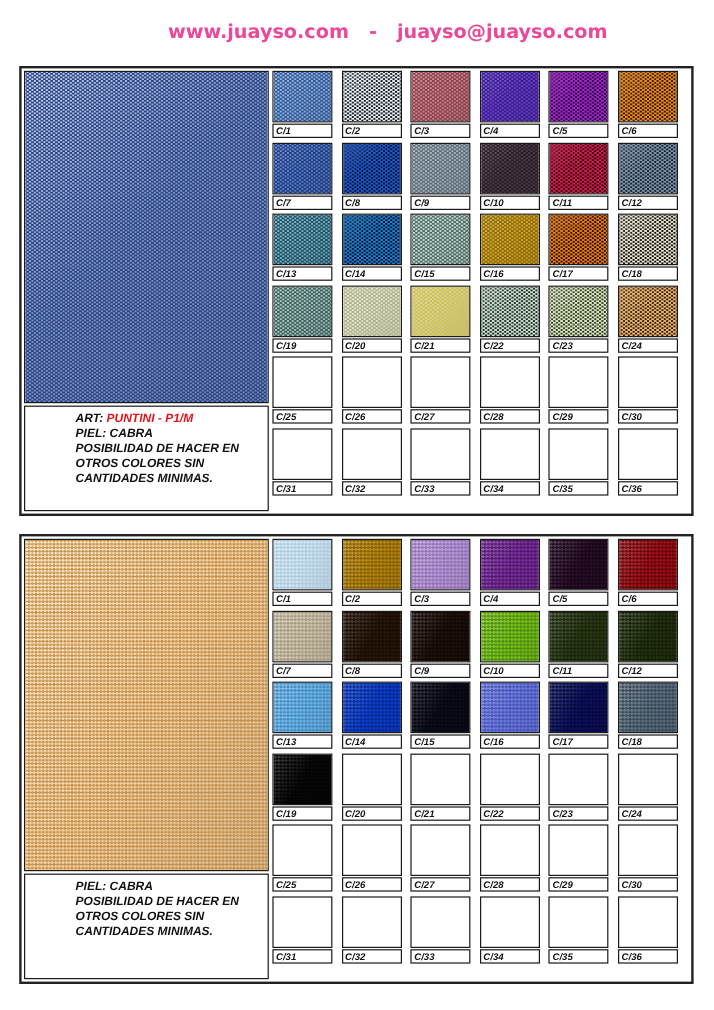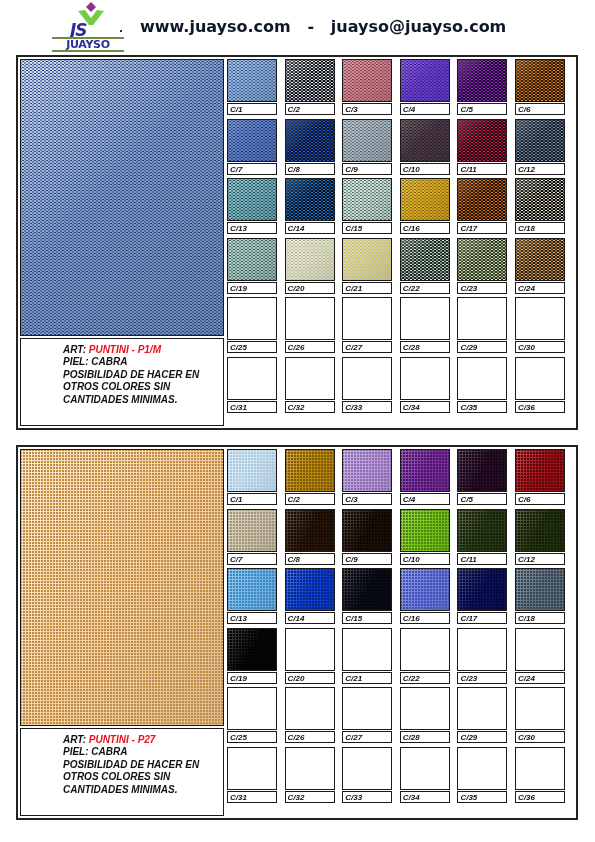--- a/index.html
+++ b/index.html
@@ -32,21 +32,21 @@
     font-family:"DejaVu Sans", sans-serif;
     font-weight:bold;font-size:11px;color:#2b2b9c;
     text-align:center;line-height:11px;letter-spacing:-0.3px;
   }
   .logo-bar2{position:absolute;left:0px;top:48px;width:72px;height:2px;background:#6b8f3a;}
   .logo-dot{position:absolute;right:2px;top:28px;width:2px;height:2px;background:#333;}
 
   .contact{
     position:absolute;left:140px;top:13px;width:400px;height:28px;
     font-family:"DejaVu Sans", sans-serif;
-    font-size:16px;font-weight:600;color:#0f172a;
+    font-size:16px;font-weight:600;color:#ec4899;
     line-height:28px;white-space:pre;
   }
 
   
   .panel{
     position:absolute;left:16px;width:562px;
     border:2px solid #222;
     background:#ffffff;
     box-sizing:border-box;
   }
@@ -101,31 +101,20 @@
     padding-left:2px;
     white-space:nowrap;overflow:hidden;
   }
 </style>
 </head>
 <body>
 
 <div class="page">
 
   <div class="header">
-    <div class="logo">
-      <svg class="logo-figure" viewBox="0 0 34 26">
-        <polygon points="17,0 22,5 17,10 12,5" fill="#8e2f8e"></polygon>
-        <polygon points="4,9 11,8 17,16 23,8 30,9 19,23 15,23" fill="#7ac943"></polygon>
-      </svg>
-      <div class="logo-js">JS</div>
-      <div class="logo-dot"></div>
-      <div class="logo-bar1"></div>
-      <div class="logo-name">JUAYSO</div>
-      <div class="logo-bar2"></div>
-    </div>
     <div class="contact">www.juayso.com   -   juayso@juayso.com</div>
   </div>
 
   <div id="panels-host">
       <div class="panel" id="panel-0">
         <div class="panel-inner">
           <div class="hero">
             <div class="hero-tex" style="background-color: rgb(126, 157, 196); background-image: radial-gradient(circle, rgb(42, 63, 134) 0px, rgb(42, 63, 134) 38%, rgba(0, 0, 0, 0) 40%), radial-gradient(circle, rgb(42, 63, 134) 0px, rgb(42, 63, 134) 38%, rgba(0, 0, 0, 0) 40%), linear-gradient(135deg, rgb(207, 224, 240) 0%, rgba(255, 255, 255, 0) 45%, rgba(0, 0, 0, 0.12) 100%); background-size: 4px 3px, 4px 3px, 100% 100%; background-position: 0px 0px, 2px 1.5px, 0px 0px;"></div>
           </div>
           <div class="info">
@@ -342,21 +331,20 @@
             </div>
           </div>
         </div>
       </div>
       <div class="panel" id="panel-1">
         <div class="panel-inner">
           <div class="hero">
             <div class="hero-tex" style="background-color: rgb(242, 208, 162); background-image: repeating-linear-gradient(45deg, rgb(192, 138, 67) 0px, rgb(192, 138, 67) 1px, rgba(0, 0, 0, 0) 1px, rgba(0, 0, 0, 0) 3px), repeating-linear-gradient(-45deg, rgb(192, 138, 67) 0px, rgb(192, 138, 67) 1px, rgba(0, 0, 0, 0) 1px, rgba(0, 0, 0, 0) 3px), linear-gradient(120deg, rgb(250, 231, 200) 0%, rgba(255, 255, 255, 0) 50%, rgba(0, 0, 0, 0.1) 100%); background-size: 3px 3px, 3px 3px, 100% 100%;"></div>
           </div>
           <div class="info">
-            <div class="info-line"><span>ART: </span><span class="art-code">PUNTINI - P27</span></div>
             <div class="info-line">PIEL: CABRA</div>
             <div class="info-line">POSIBILIDAD DE  HACER EN</div>
             <div class="info-line">OTROS COLORES SIN</div>
             <div class="info-line">CANTIDADES MINIMAS.</div>
           </div>
           <div class="grid-wrap">
             <div class="row">
               <div class="cellcol" style="left: 0px;">
                 <div class="swatch">
                   <div class="swatch-tex" style="background-color: rgb(207, 228, 242); background-image: repeating-linear-gradient(45deg, rgb(169, 200, 220) 0px, rgb(169, 200, 220) 1px, rgba(0, 0, 0, 0) 1px, rgba(0, 0, 0, 0) 3px), repeating-linear-gradient(-45deg, rgb(169, 200, 220) 0px, rgb(169, 200, 220) 1px, rgba(0, 0, 0, 0) 1px, rgba(0, 0, 0, 0) 3px), linear-gradient(120deg, rgba(255, 255, 255, 0.25) 0%, rgba(255, 255, 255, 0) 50%, rgba(0, 0, 0, 0.1) 100%); background-size: 3px 3px, 3px 3px, 100% 100%;"></div>

